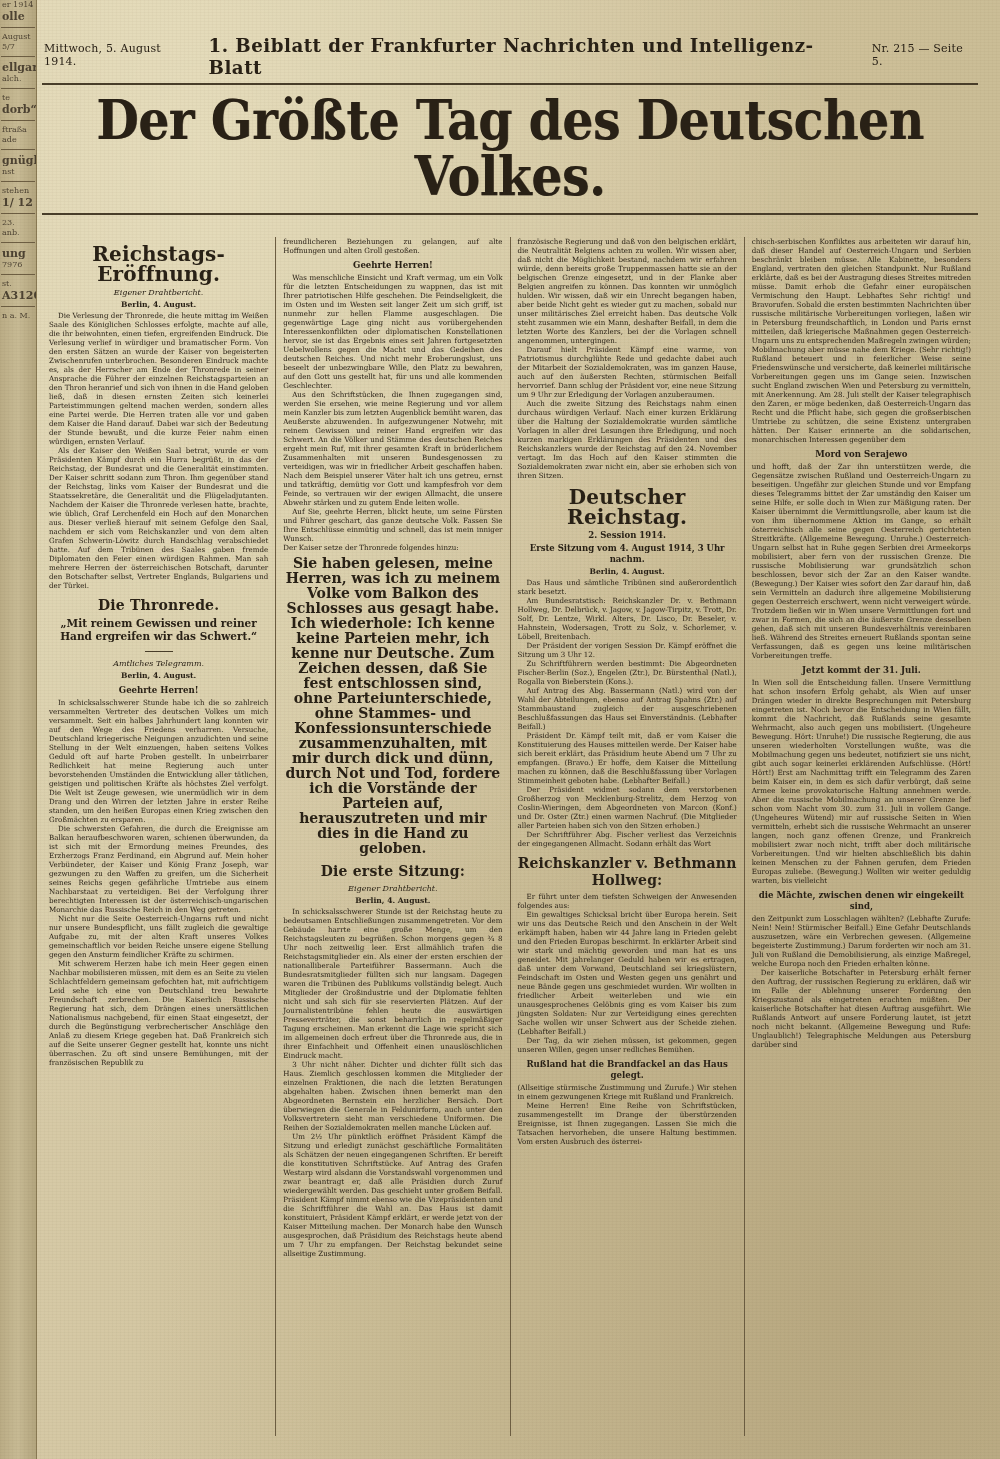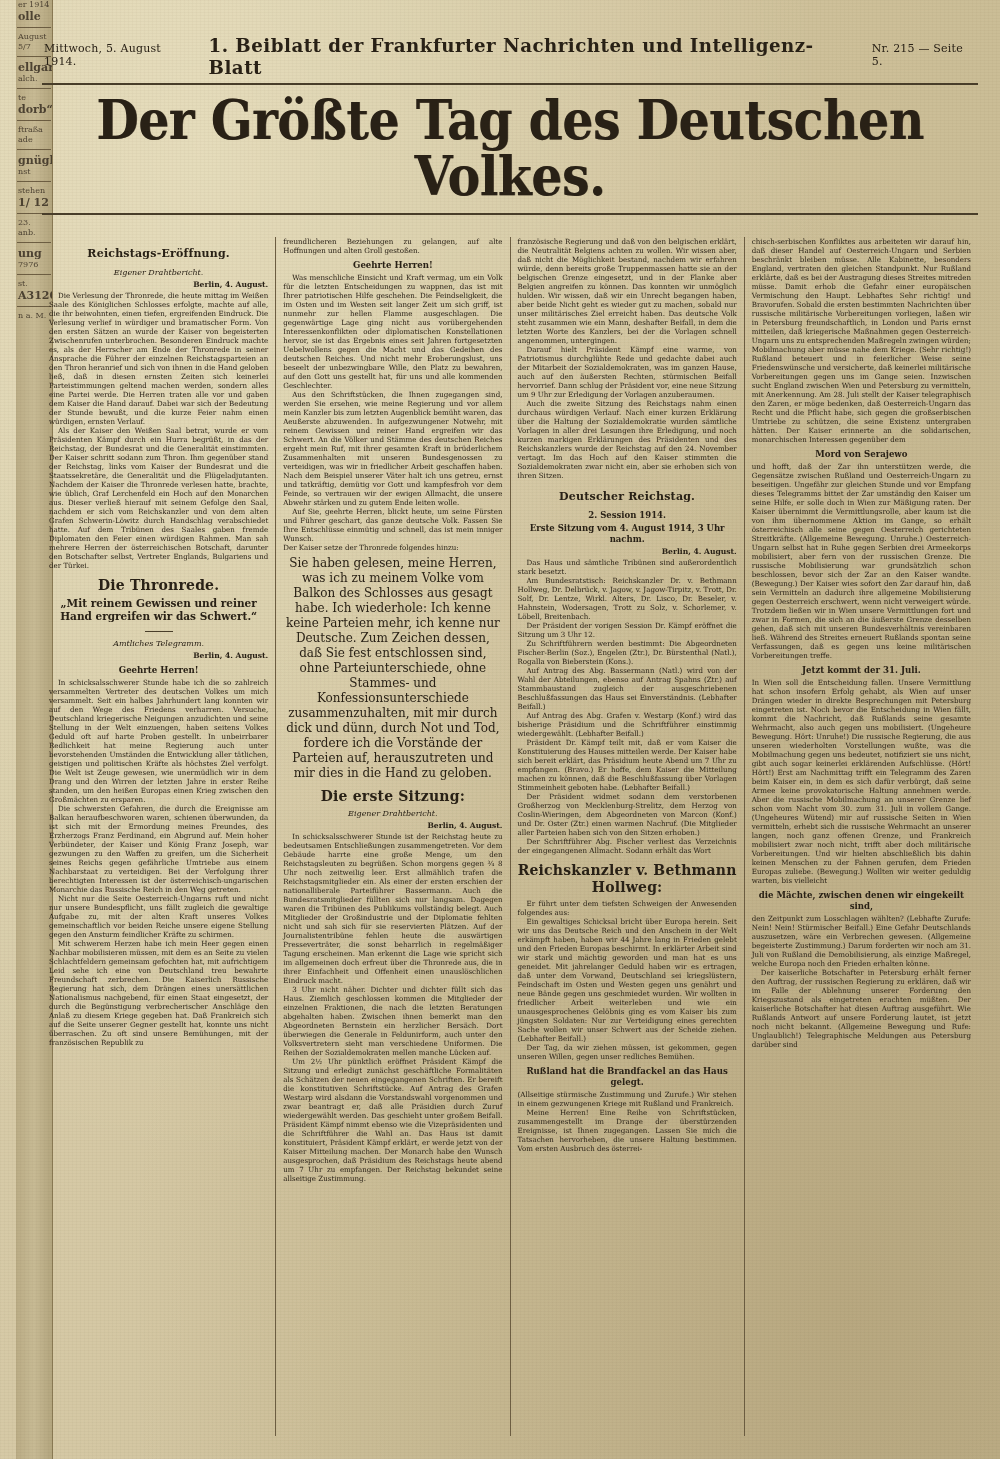--- a/index.html
+++ b/index.html
@@ -25,21 +25,20 @@
       repeating-linear-gradient(0deg, rgba(90,70,40,0.045) 0 1px, rgba(0,0,0,0) 1px 3px),
       repeating-linear-gradient(90deg, rgba(90,70,40,0.035) 0 1px, rgba(0,0,0,0) 1px 4px);
     mix-blend-mode:multiply;opacity:.7;
   }
   
   #left-strip{
     position:absolute;left:0;top:0;width:36px;height:1459px;
     background:linear-gradient(90deg,#b9ab85 0%, #c6b994 50%, #b2a47e 100%);
     overflow:hidden;
     border-right:1px solid #8b7b56;
-    margin-left:16px;
   }
   #left-strip .lsline{
     color:#3a3024;font-size:8px;line-height:10px;
     font-family:"DejaVu Serif", serif;
     padding:0 2px;opacity:.85;white-space:nowrap;overflow:hidden;
   }
   #left-strip .lsbold{font-weight:bold;font-size:11px;line-height:13px;}
   #left-strip .lsrule{height:1px;background:#6d5f43;margin:4px 1px;}
   
   #sheet{
@@ -84,37 +83,37 @@
     line-height:9.0px;
     text-align:justify;
     hyphens:auto;
     margin-top:12px;
   }
   .col:last-child{border-right:none;}
   .col p{margin:0;text-indent:9px;}
   .col p.noind{text-indent:0;}
   .sec-h{
     text-align:center;font-weight:bold;
-    font-size:11px;line-height:20px;
+    font-size:20px;line-height:20px;
     margin:7px 0 3px 0;
     letter-spacing:.2px;
   }
   .sec-h.sm{font-size:14px;line-height:17px;}
   .sub-c{text-align:center;font-size:8px;line-height:11px;margin:1px 0 1px 0;font-style:italic;}
   .sub-b{text-align:center;font-size:8.5px;line-height:11px;margin:1px 0 2px 0;font-weight:bold;}
-  .dateline{text-align:right;font-weight:bold;font-size:7.6px;margin:2px 0 2px 0;}
+  .dateline{text-align:center;font-weight:bold;font-size:7.6px;margin:2px 0 2px 0;}
   .minihead{text-align:center;font-weight:bold;font-size:8.6px;line-height:11px;margin:5px 0 2px 0;}
   .quote-h{
     text-align:center;font-weight:bold;font-size:10.5px;line-height:13px;
     margin:3px 2px 3px 2px;
   }
   .dash{text-align:center;margin:3px 0;}
   .dash:after{content:"";display:inline-block;width:28px;height:1px;background:#4a3f2c;vertical-align:middle;}
   .bigcenter{
-    text-align:center;font-weight:normal;font-size:12px;line-height:15px;margin:4px 0 3px 0;
+    text-align:center;font-weight:bold;font-size:14px;line-height:15px;margin:4px 0 3px 0;
   }
 </style>
 </head>
 <body>
 
 <div id="page">
   <div id="left-strip">
       <div class="lsline">er 1914</div>
       <div class="lsline lsbold">olle</div>
       <div class="lsrule"></div>
@@ -198,21 +197,20 @@
           <p>Auch die zweite Sitzung des Reichstags nahm einen durchaus würdigen Verlauf. Nach einer kurzen Erklärung über die Haltung der Sozialdemokratie wurden sämtliche Vorlagen in aller drei Lesungen ihre Erledigung, und noch kurzen markigen Erklärungen des Präsidenten und des Reichskanzlers wurde der Reichstag auf den 24. November vertagt. Im das Hoch auf den Kaiser stimmten die Sozialdemokraten zwar nicht ein, aber sie erhoben sich von ihren Sitzen.</p>
           <div class="sec-h">Deutscher Reichstag.</div>
           <div class="sub-b">2. Session 1914.</div>
           <div class="sub-b">Erste Sitzung vom 4. August 1914, 3 Uhr nachm.</div>
           <div class="dateline">Berlin, 4. August.</div>
           <p>Das Haus und sämtliche Tribünen sind außerordentlich stark besetzt.</p>
           <p>Am Bundesratstisch: Reichskanzler Dr. v. Bethmann Hollweg, Dr. Delbrück, v. Jagow, v. Jagow-Tirpitz, v. Trott, Dr. Solf, Dr. Lentze, Wirkl. Alters, Dr. Lisco, Dr. Beseler, v. Hahnstein, Wodersagen, Trott zu Solz, v. Schorlemer, v. Löbell, Breitenbach.</p>
           <p>Der Präsident der vorigen Session Dr. Kämpf eröffnet die Sitzung um 3 Uhr 12.</p>
           <p>Zu Schriftführern werden bestimmt: Die Abgeordneten Fischer-Berlin (Soz.), Engelen (Ztr.), Dr. Bürstenthal (Natl.), Rogalla von Bieberstein (Kons.).</p>
           <p>Auf Antrag des Abg. Bassermann (Natl.) wird von der Wahl der Abteilungen, ebenso auf Antrag Spahns (Ztr.) auf Stammbaustand zugleich der ausgeschriebenen Beschlußfassungen das Haus sei Einverständnis. (Lebhafter Beifall.)</p>
-          <p>Auf Antrag des Abg. Grafen v. Westarp (Konf.) wird das bisherige Präsidium und die Schriftführer einstimmig wiedergewählt. (Lebhafter Beifall.)</p>
           <p>Präsident Dr. Kämpf teilt mit, daß er vom Kaiser die Konstituierung des Hauses mitteilen werde. Der Kaiser habe sich bereit erklärt, das Präsidium heute Abend um 7 Uhr zu empfangen. (Bravo.) Er hoffe, dem Kaiser die Mitteilung machen zu können, daß die Beschlußfassung über Vorlagen Stimmeinheit geboten habe. (Lebhafter Beifall.)</p>
           <p>Der Präsident widmet sodann dem verstorbenen Großherzog von Mecklenburg-Strelitz, dem Herzog von Coslin-Wieringen, dem Abgeordneten von Marcon (Konf.) und Dr. Oster (Ztr.) einen warmen Nachruf. (Die Mitglieder aller Parteien haben sich von den Sitzen erhoben.)</p>
           <p>Der Schriftführer Abg. Fischer verliest das Verzeichnis der eingegangenen Allmacht. Sodann erhält das Wort</p>
           <div class="sec-h sm">Reichskanzler v. Bethmann Hollweg:</div>
           <p>Er führt unter dem tiefsten Schweigen der Anwesenden folgendes aus:</p>
           <p>Ein gewaltiges Schicksal bricht über Europa herein. Seit wir uns das Deutsche Reich und den Anschein in der Welt erkämpft haben, haben wir 44 Jahre lang in Frieden gelebt und den Frieden Europas beschirmt. In erklärter Arbeit sind wir stark und mächtig geworden und man hat es uns geneidet. Mit jahrelanger Geduld haben wir es ertragen, daß unter dem Vorwand, Deutschland sei kriegslüstern, Feindschaft im Osten und Westen gegen uns genährt und neue Bände gegen uns geschmiedet wurden. Wir wollten in friedlicher Arbeit weiterleben und wie ein unausgesprochenes Gelöbnis ging es vom Kaiser bis zum jüngsten Soldaten: Nur zur Verteidigung eines gerechten Sache wollen wir unser Schwert aus der Scheide ziehen. (Lebhafter Beifall.)</p>
           <p>Der Tag, da wir ziehen müssen, ist gekommen, gegen unseren Willen, gegen unser redliches Bemühen.</p>
           <div class="minihead">Rußland hat die Brandfackel an das Haus gelegt.</div>
           <p class="noind">(Allseitige stürmische Zustimmung und Zurufe.) Wir stehen in einem gezwungenen Kriege mit Rußland und Frankreich.</p>
           <p>Meine Herren! Eine Reihe von Schriftstücken, zusammengestellt im Drange der überstürzenden Ereignisse, ist Ihnen zugegangen. Lassen Sie mich die Tatsachen hervorheben, die unsere Haltung bestimmen. Vom ersten Ausbruch des österrei-</p>

